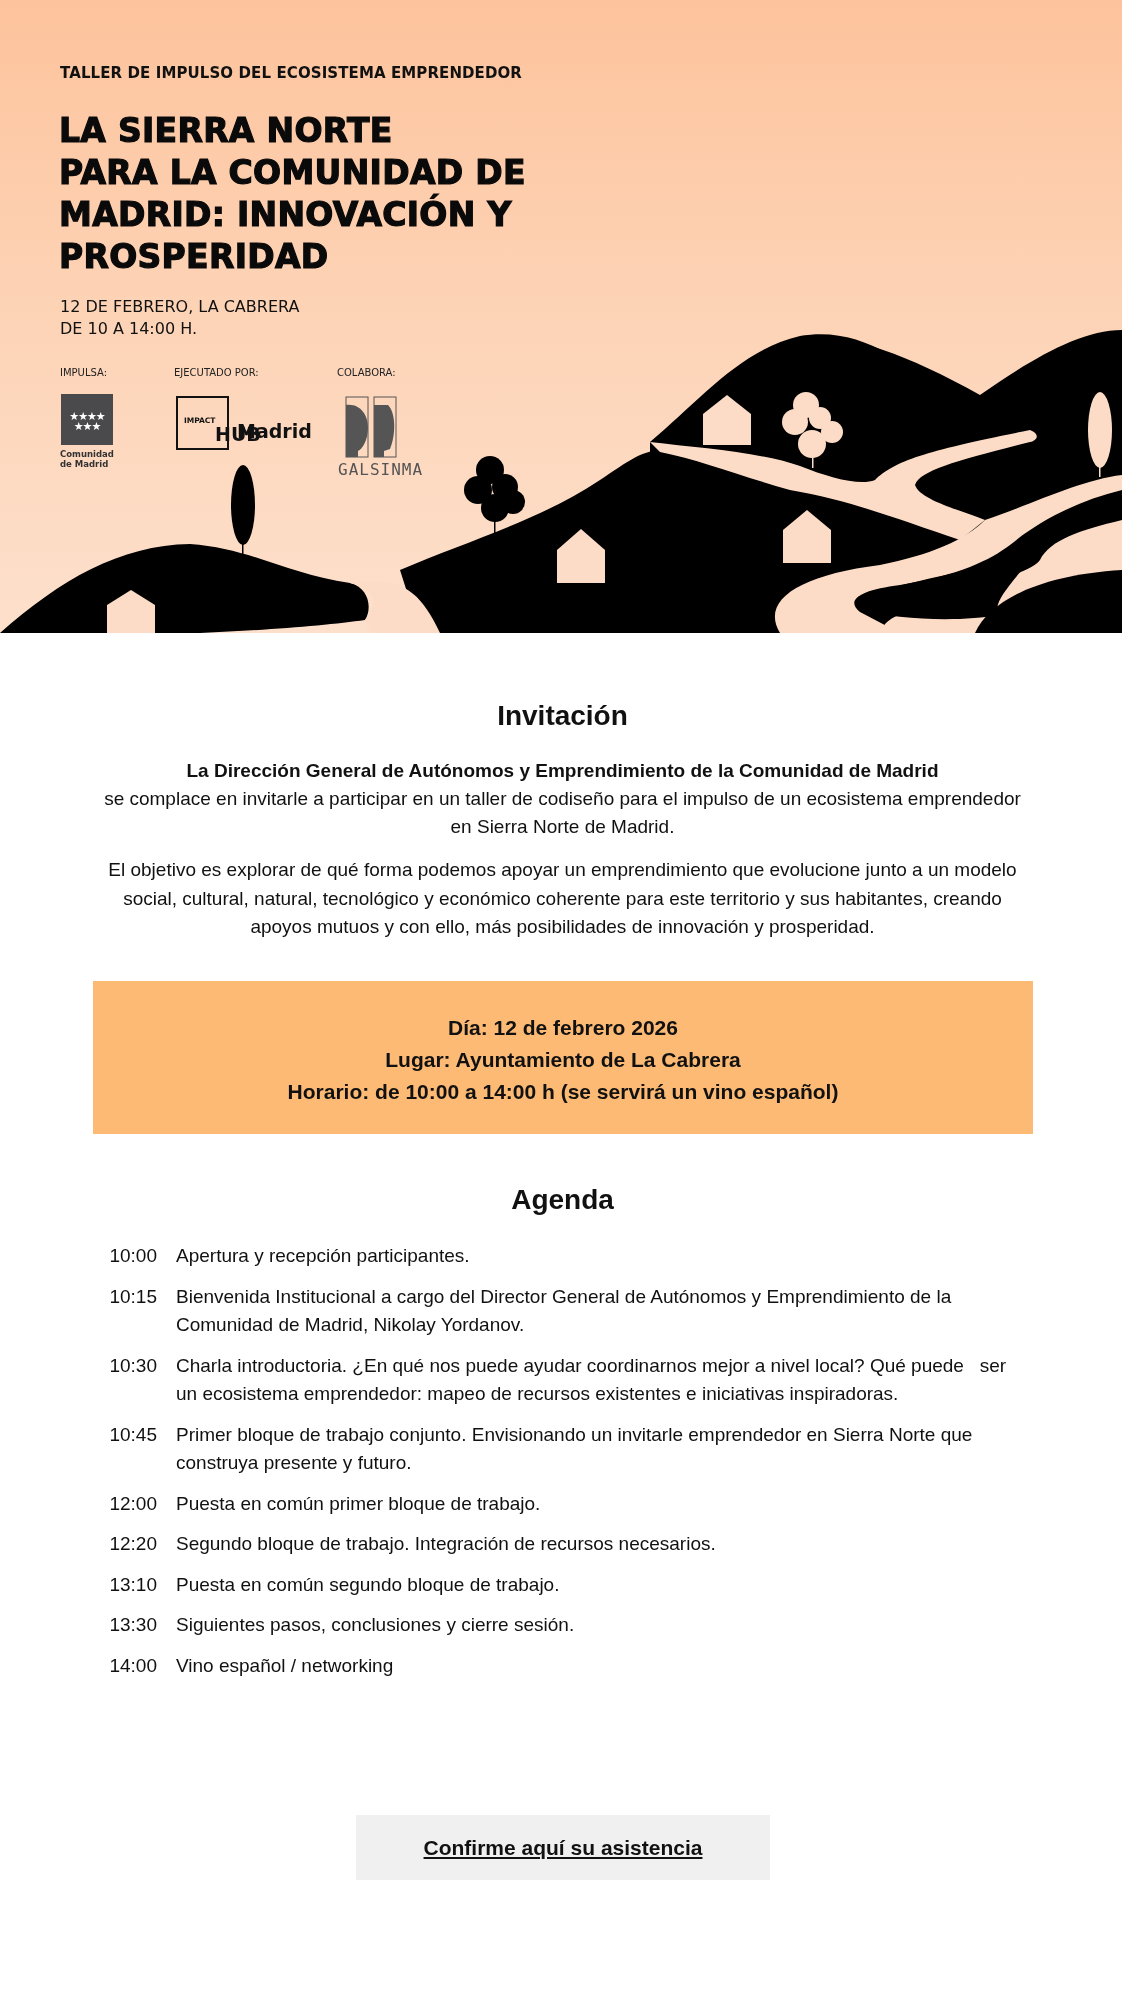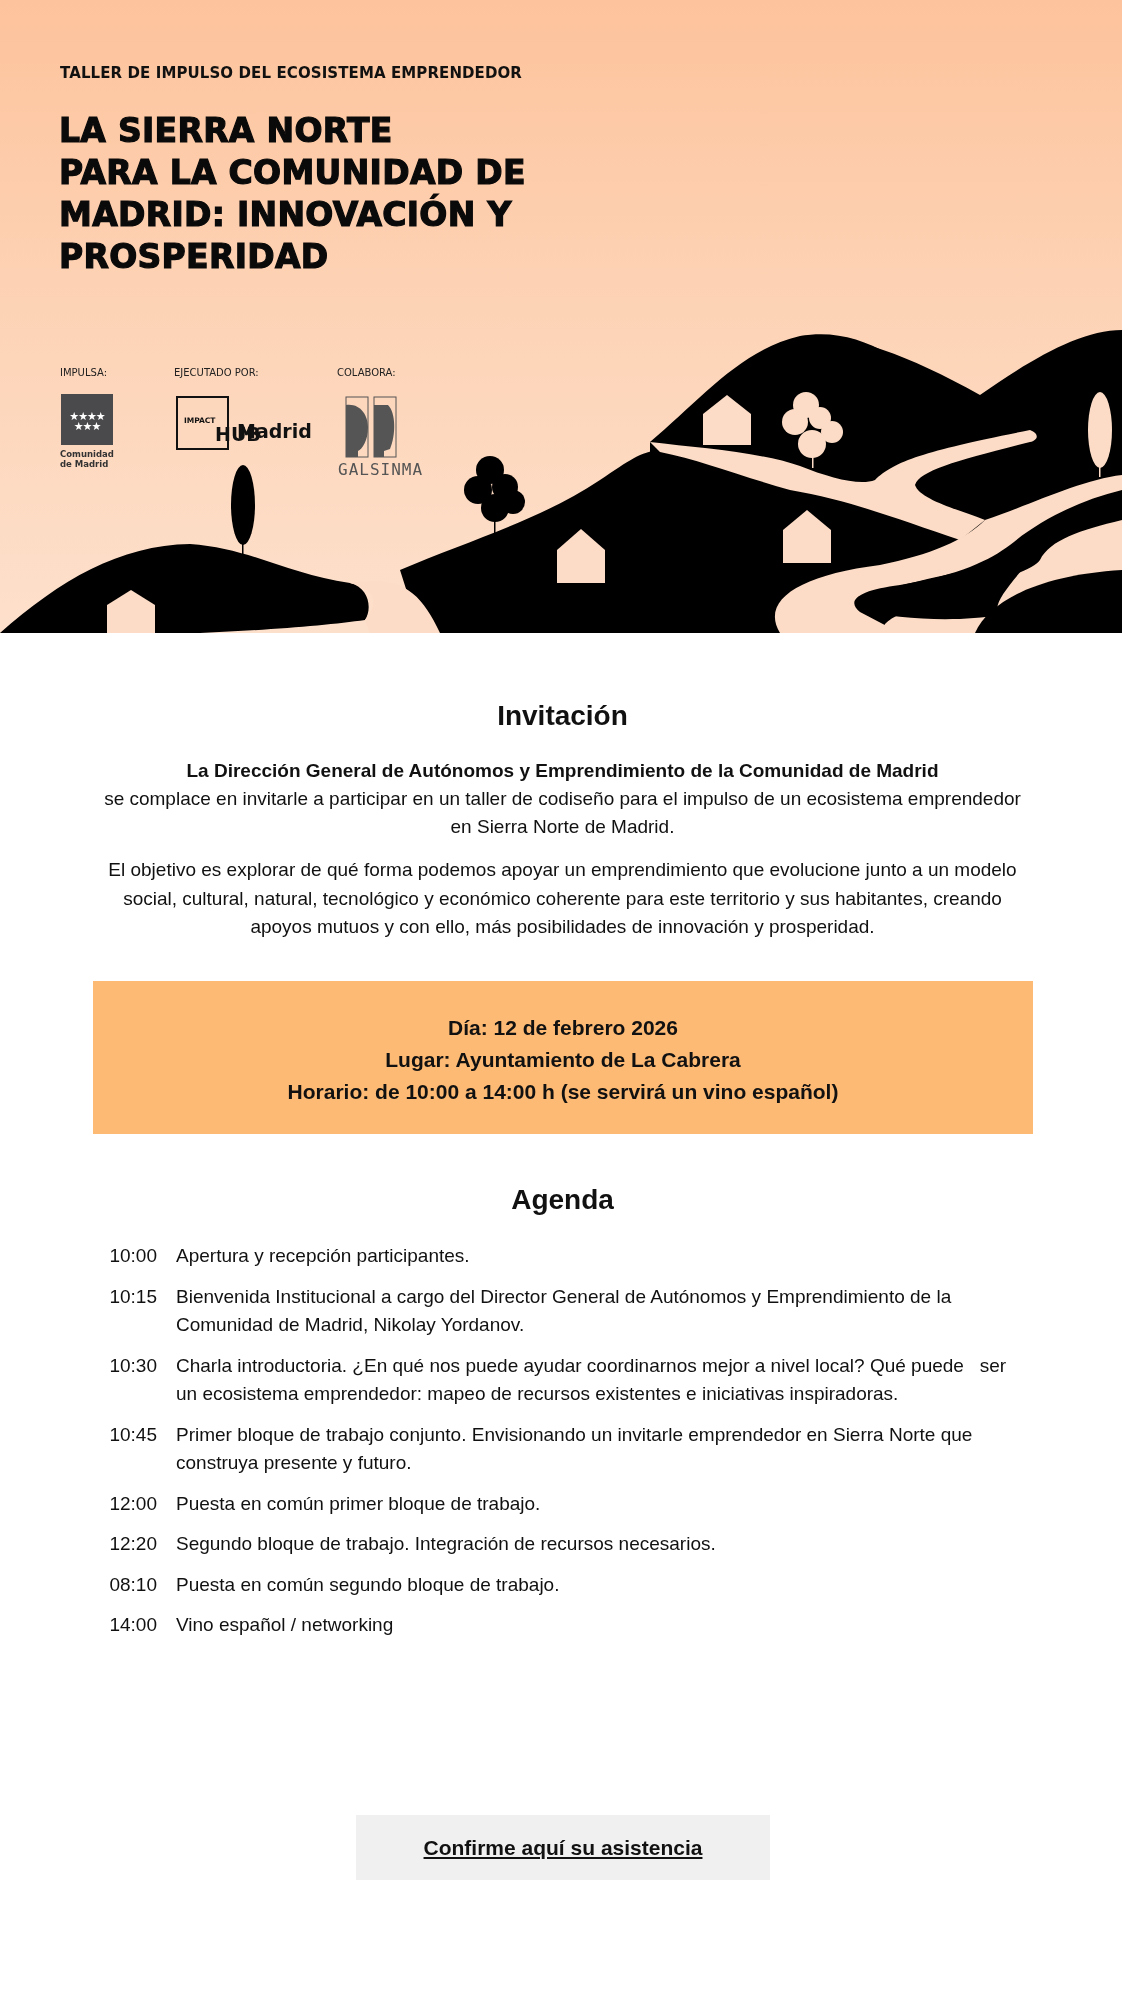--- a/index.html
+++ b/index.html
@@ -86,20 +86,24 @@
     <rect x="1099" y="465" width="1.5" height="12" fill="#fcdcc6"></rect>
   </svg>
 
   <div class="eyebrow">TALLER DE IMPULSO DEL ECOSISTEMA EMPRENDEDOR</div>
   <div class="title">
     <div>LA SIERRA NORTE</div>
     <div>PARA LA COMUNIDAD DE</div>
     <div>MADRID: INNOVACIÓN Y</div>
     <div>PROSPERIDAD</div>
   </div>
+  <div class="when">
+    <div>12 DE FEBRERO, LA CABRERA</div>
+    <div>DE 10 A 14:00 H.</div>
+  </div>
 
   <div class="logo-label" style="left:60px">IMPULSA:</div>
   <div class="cdm-box"><span>★★★★ ★★★</span></div>
   <div class="cdm-text">
     <div>Comunidad</div>
     <div>de Madrid</div>
   </div>
 
   <div class="logo-label" style="left:174px">EJECUTADO POR:</div>
   <div class="hub-box">
@@ -153,22 +157,26 @@
     </div>
   <div class="agenda-row">
       <span class="agenda-time">12:00</span>
       <span class="agenda-desc">Puesta en común primer bloque de trabajo.</span>
     </div>
   <div class="agenda-row">
       <span class="agenda-time">12:20</span>
       <span class="agenda-desc">Segundo bloque de trabajo. Integración de recursos necesarios.</span>
     </div>
   <div class="agenda-row">
-      <span class="agenda-time">08:10</span>
+      <span class="agenda-time">13:10</span>
       <span class="agenda-desc">Puesta en común segundo bloque de trabajo.</span>
+    </div>
+  <div class="agenda-row">
+      <span class="agenda-time">13:30</span>
+      <span class="agenda-desc">Siguientes pasos, conclusiones y cierre sesión.</span>
     </div>
   <div class="agenda-row">
       <span class="agenda-time">14:00</span>
       <span class="agenda-desc">Vino español / networking</span>
     </div>
 </div>
 
 <a class="confirm">Confirme aquí su asistencia</a>
 
 </body></html>

